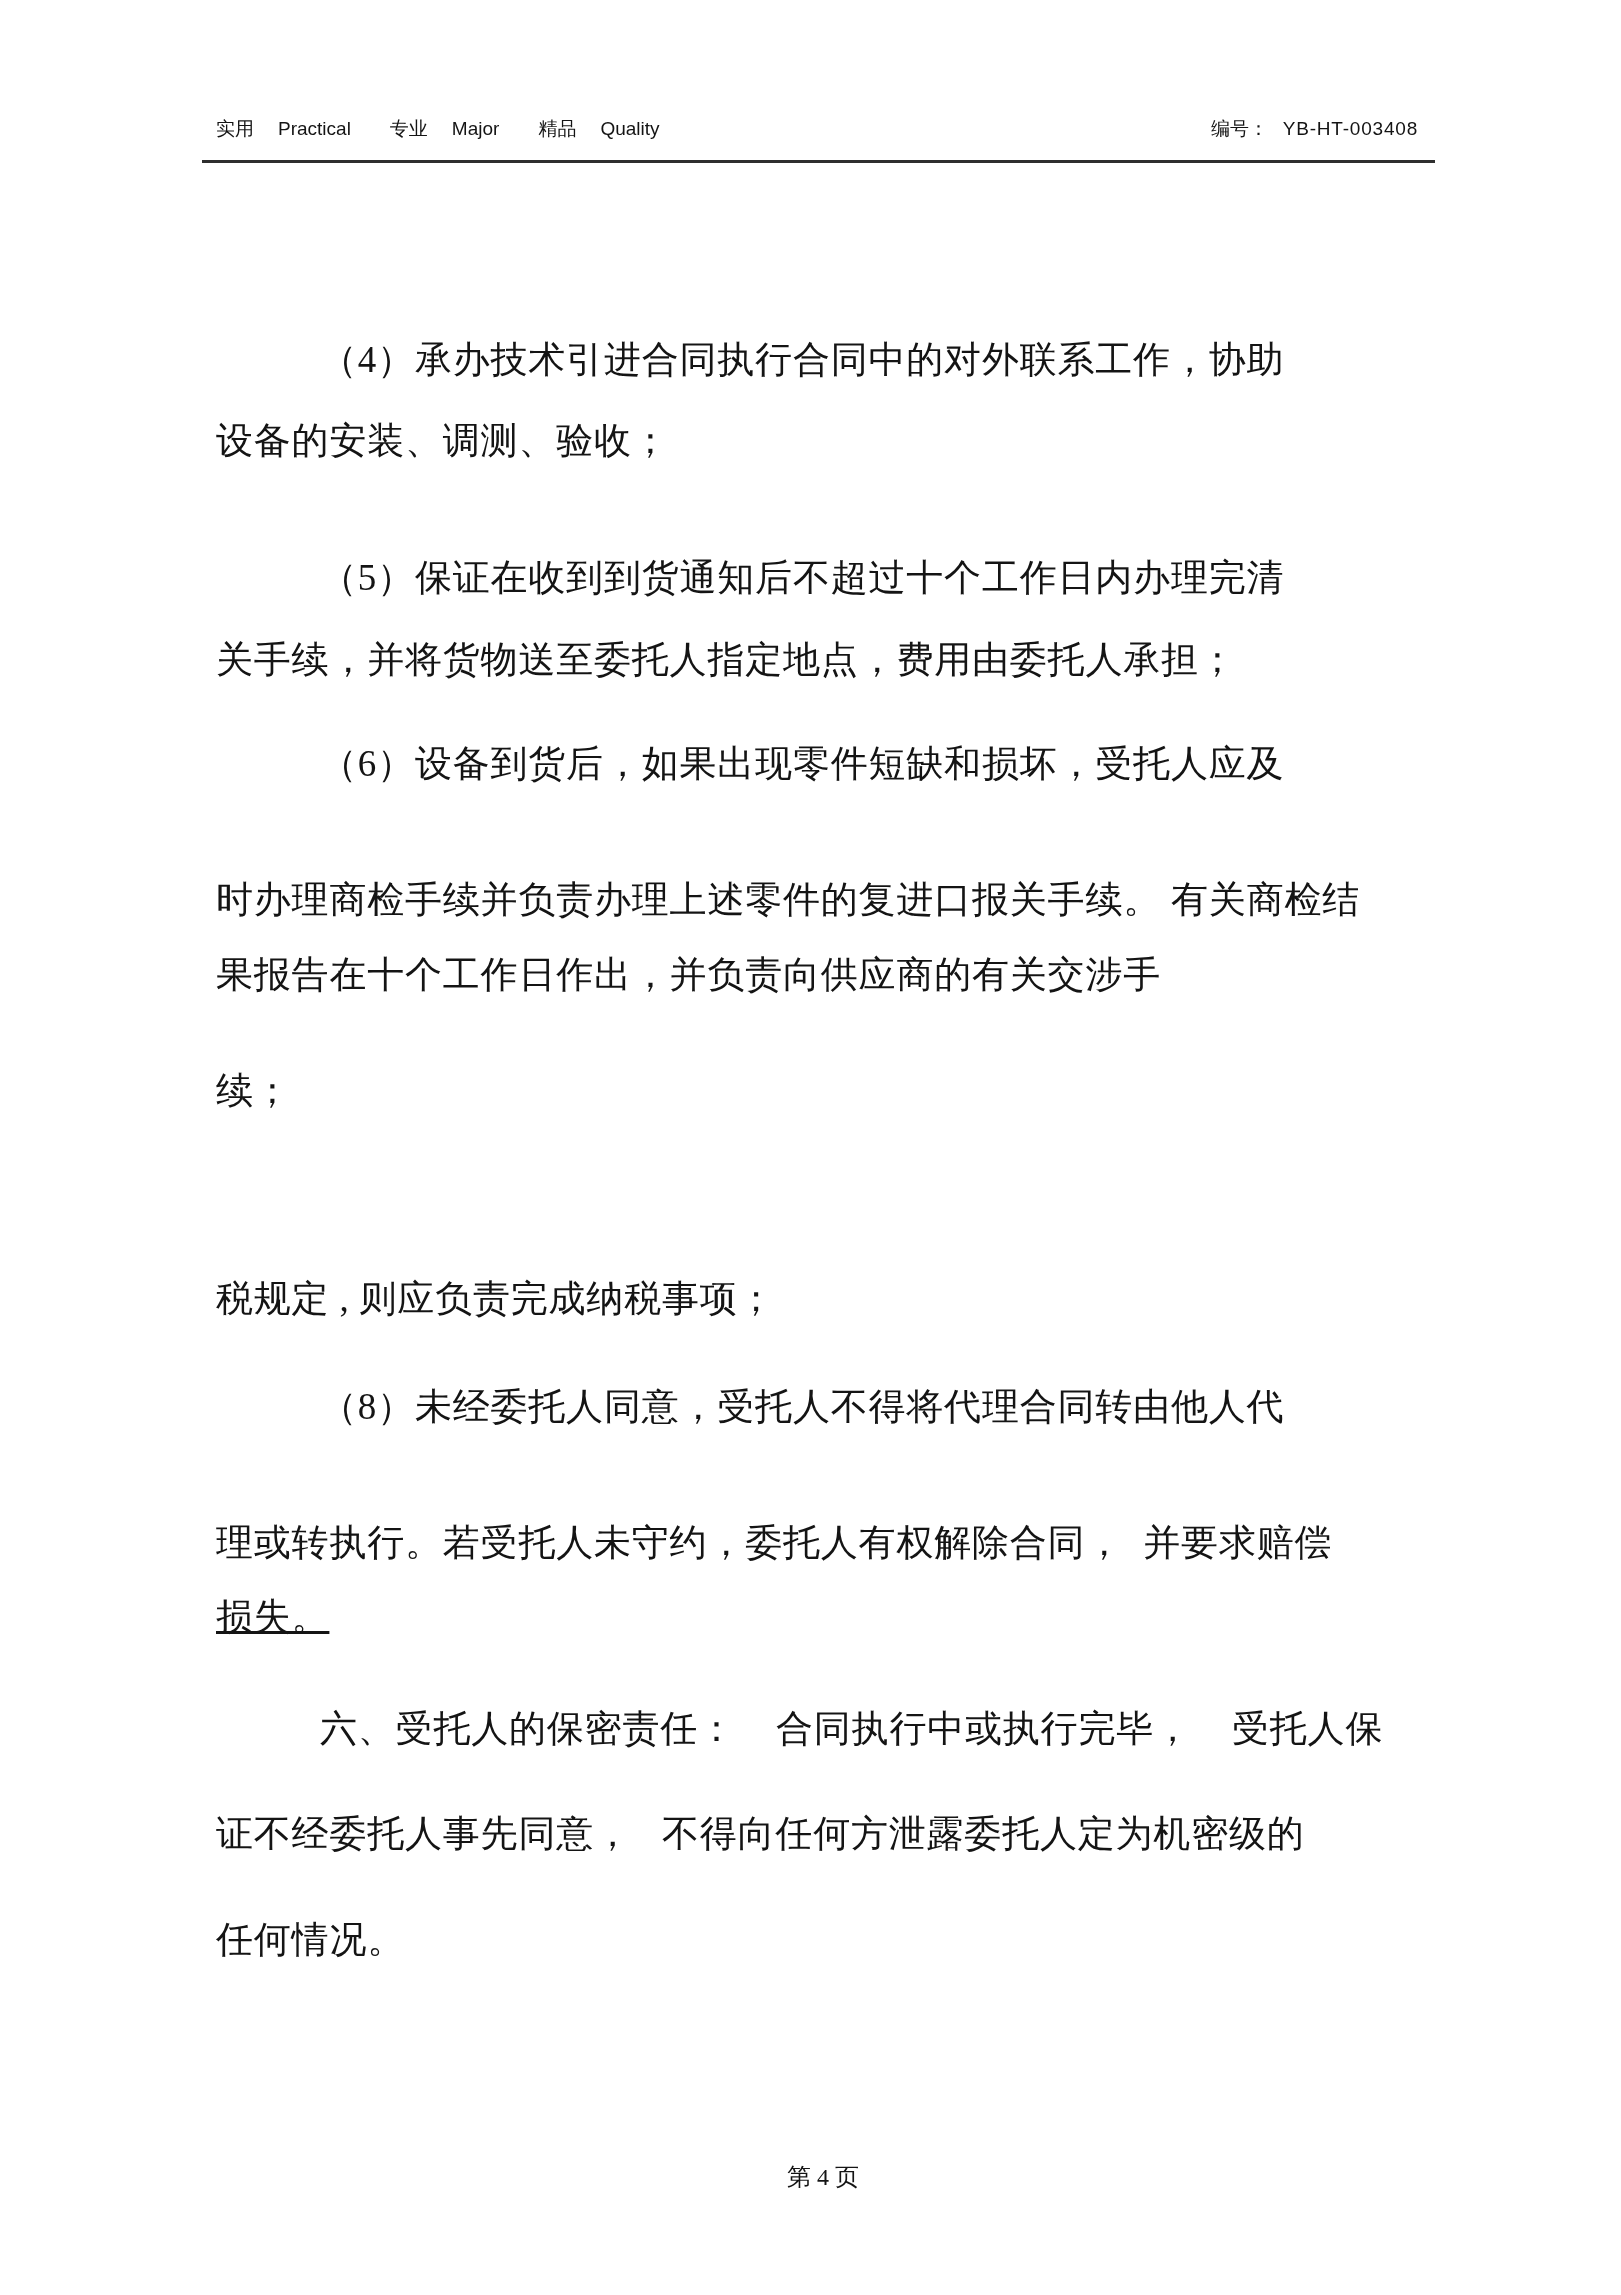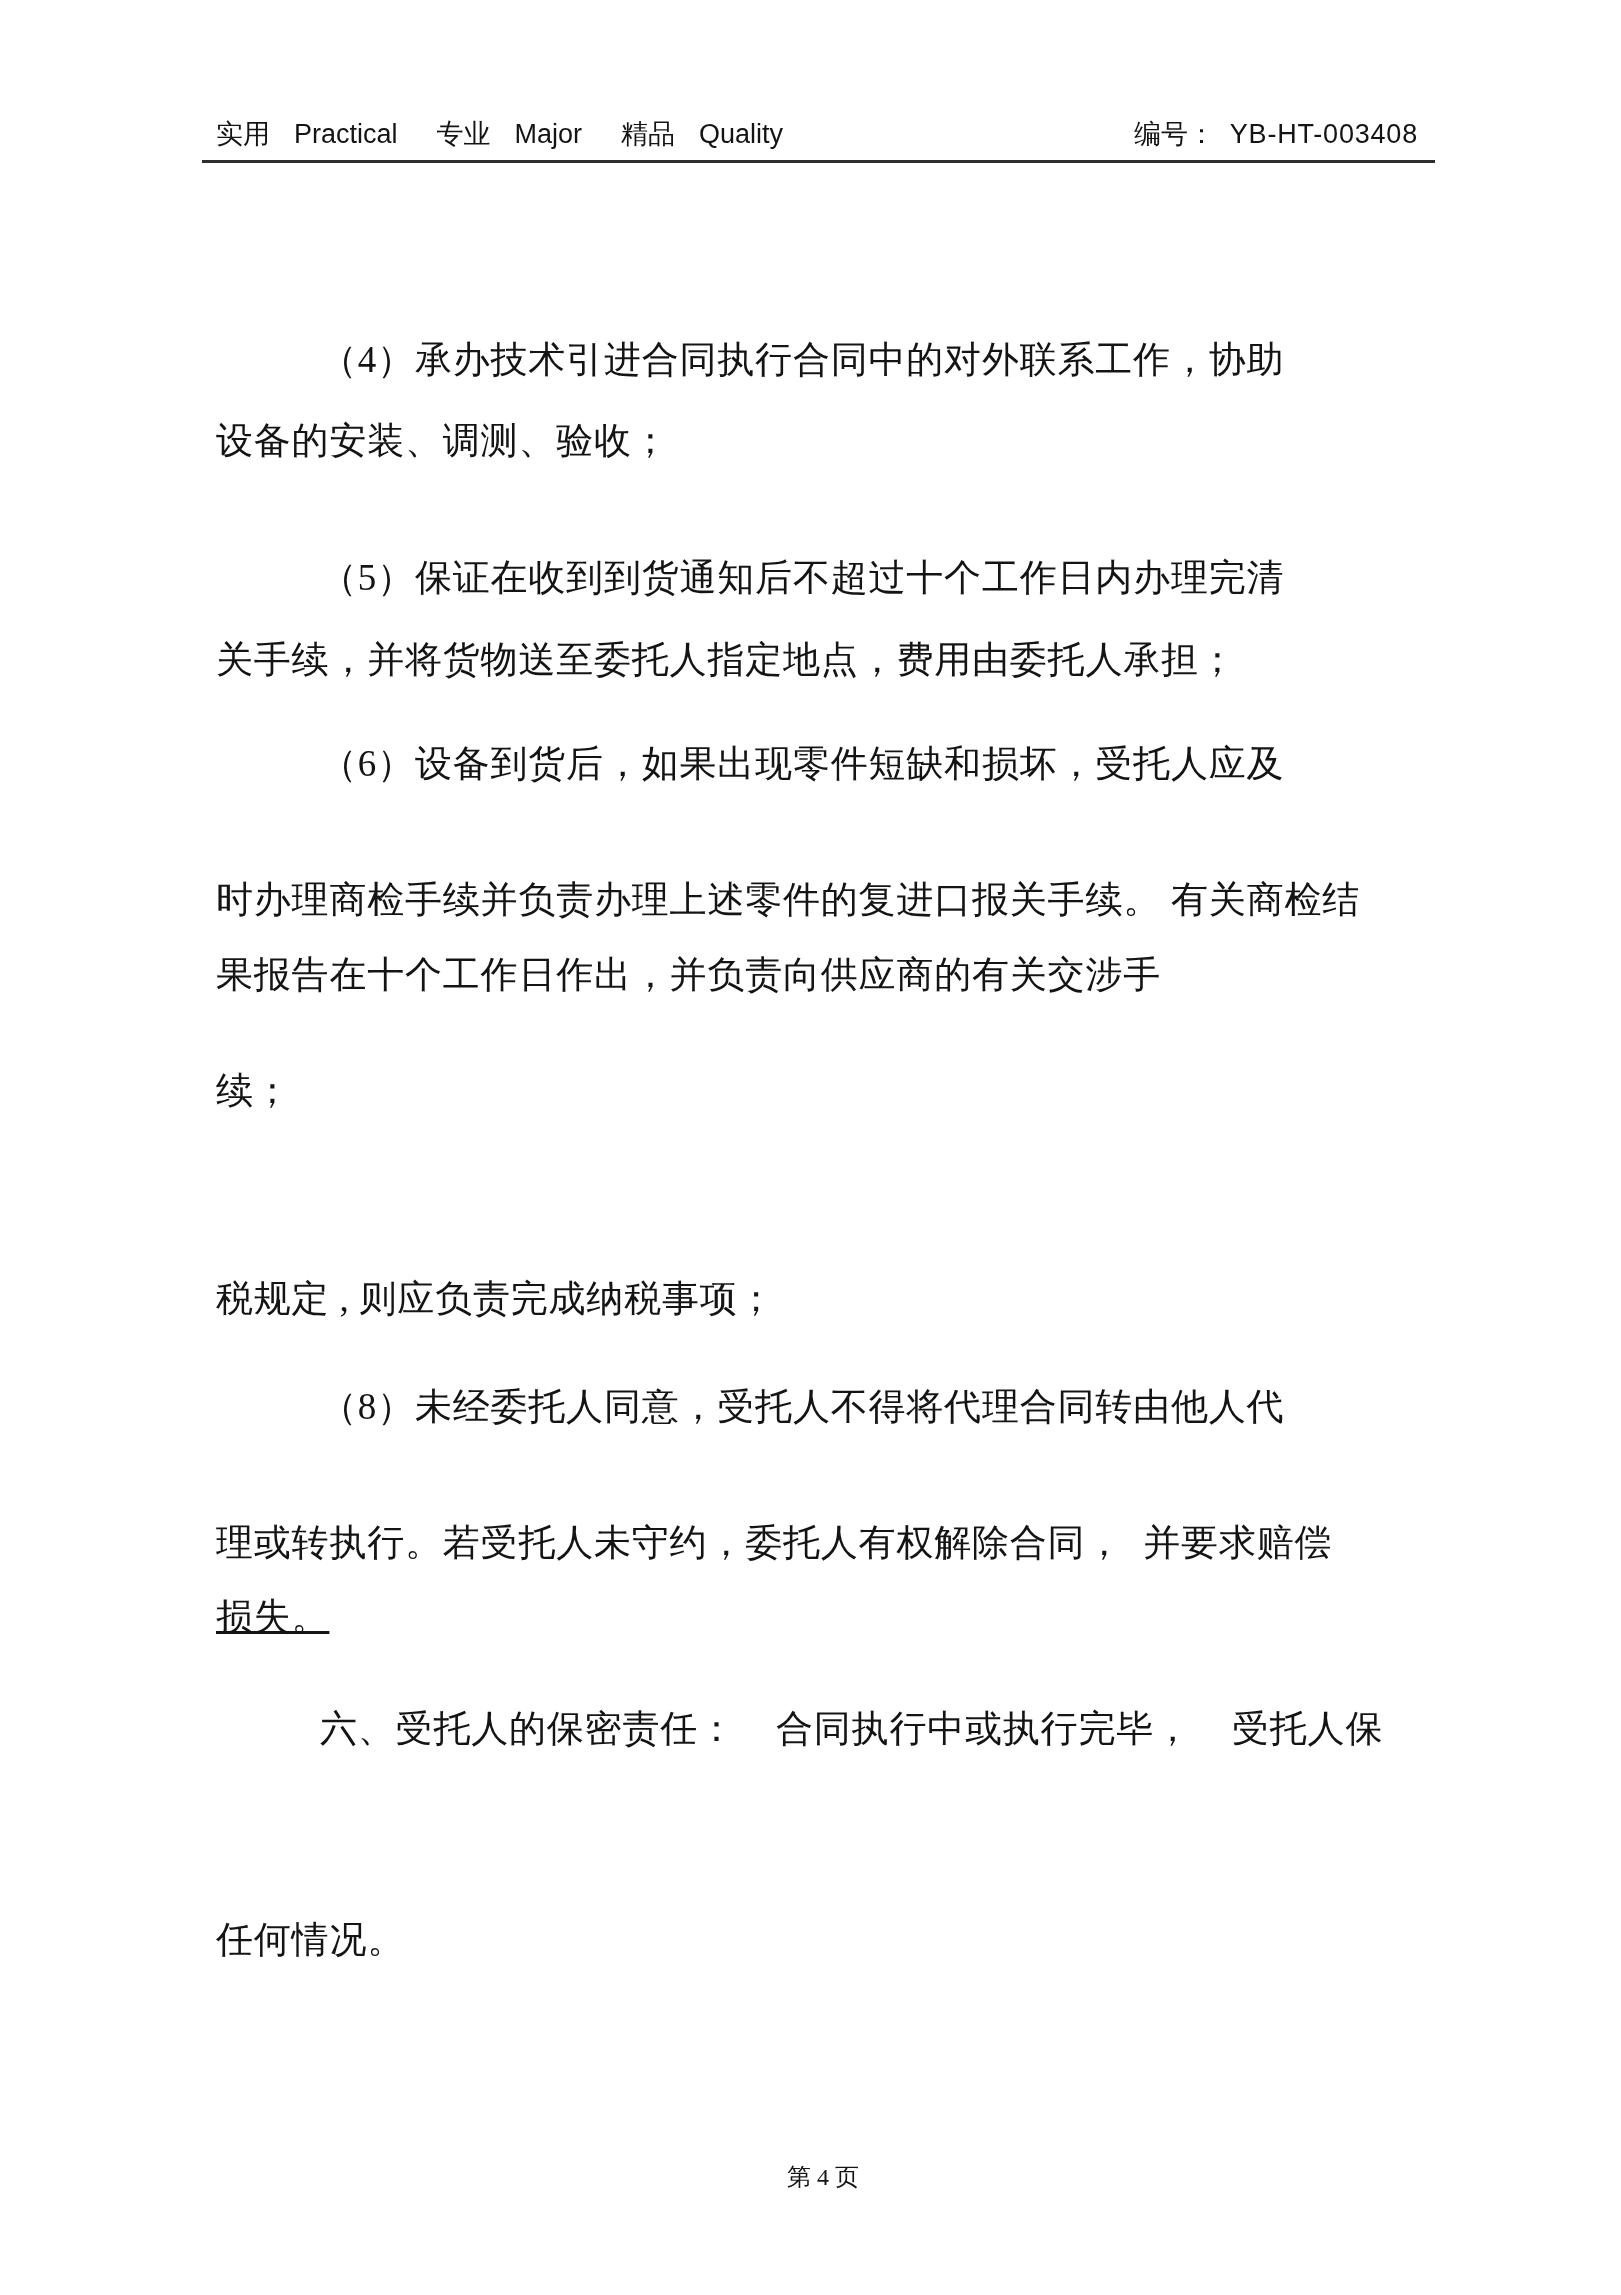--- a/index.html
+++ b/index.html
@@ -19,21 +19,21 @@
   
   .header {
     position: absolute;
     top: 117px;
     left: 216px;
     right: 204px;
     height: 46px;
     display: flex;
     align-items: flex-start;
     justify-content: space-between;
-    font-size: 27px;
+    font-size: 19px;
     line-height: 1.3;
     white-space: pre;
   }
   .brand {
     display: flex;
     align-items: baseline;
   }
   .brand-item { margin-right: 39px; display: inline-flex; align-items: baseline; }
   .brand-item:last-child { margin-right: 0; }
   .cn { font-family: "Liberation Serif", "DejaVu Serif", serif; }
@@ -96,20 +96,21 @@
       <div class="line" style="top: 639px;">关手续，并将货物送至委托人指定地点，费用由委托人承担；</div>
       <div class="line indent" style="top: 743px;">（6）设备到货后，如果出现零件短缺和损坏，受托人应及</div>
       <div class="line" style="top: 879px;">时办理商检手续并负责办理上述零件的复进口报关手续。 有关商检结</div>
       <div class="line" style="top: 954px;">果报告在十个工作日作出，并负责向供应商的有关交涉手</div>
       <div class="line" style="top: 1070px;">续；</div>
       <div class="line" style="top: 1278px;">税规定 , 则应负责完成纳税事项；</div>
       <div class="line indent" style="top: 1386px;">（8）未经委托人同意，受托人不得将代理合同转由他人代</div>
       <div class="line" style="top: 1522px;">理或转执行。若受托人未守约，委托人有权解除合同，  并要求赔偿</div>
       <div class="line" style="top: 1596px; text-decoration: underline;">损失。</div>
       <div class="line indent" style="top: 1708px;">六、受托人的保密责任：    合同执行中或执行完毕，    受托人保</div>
+      <div class="line" style="top: 1813px;">证不经委托人事先同意，   不得向任何方泄露委托人定为机密级的</div>
       <div class="line" style="top: 1919px;">任何情况。</div>
     </div>
 
   <div class="footer">
     <span>第 4 页</span>
   </div>
 
 </div>
 
 

